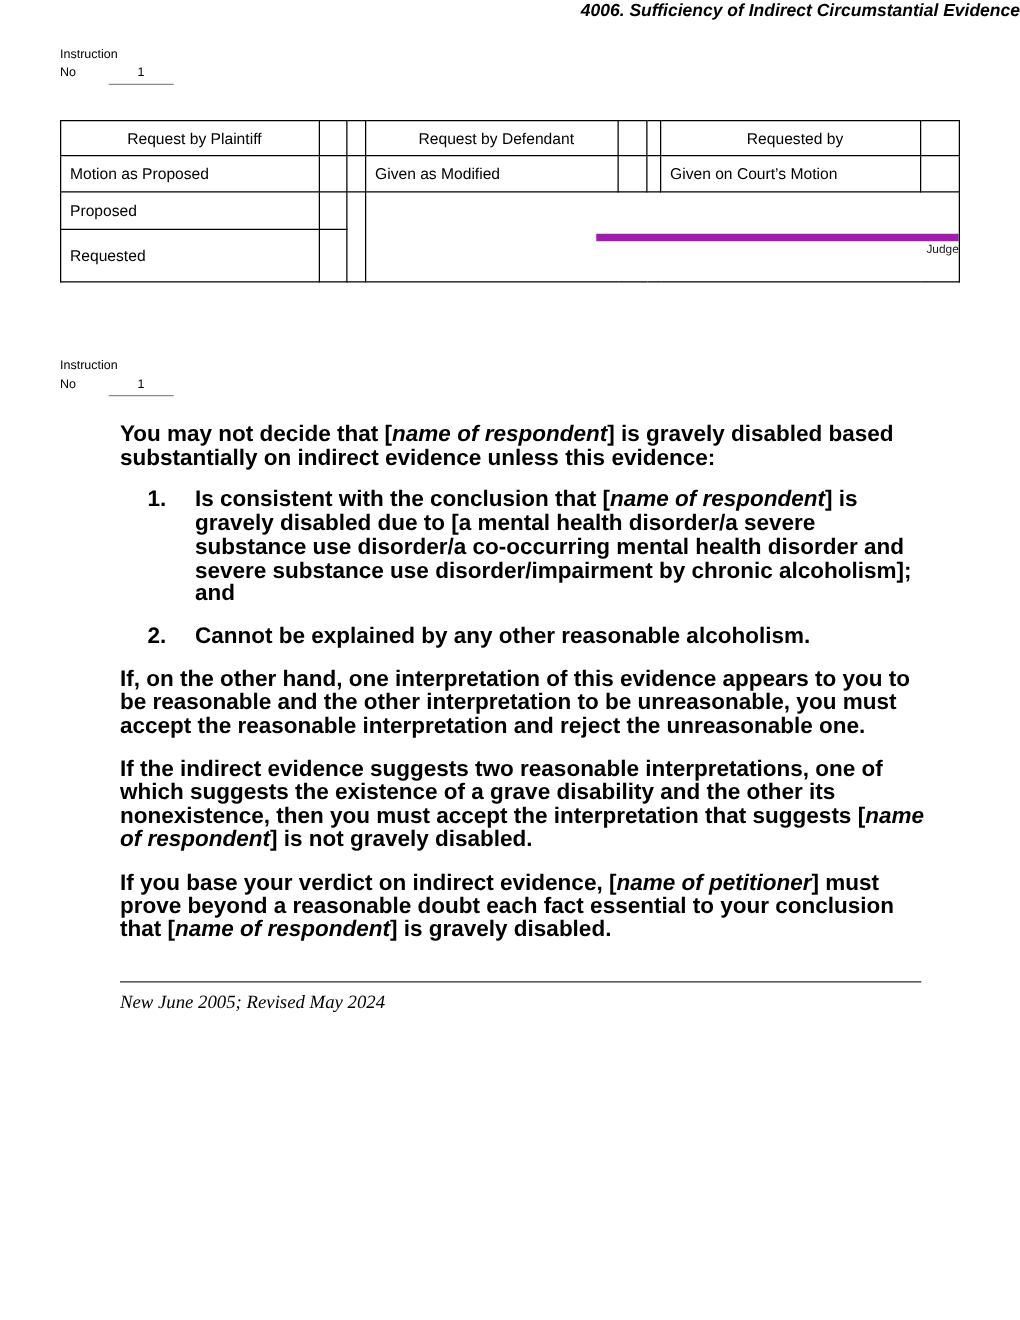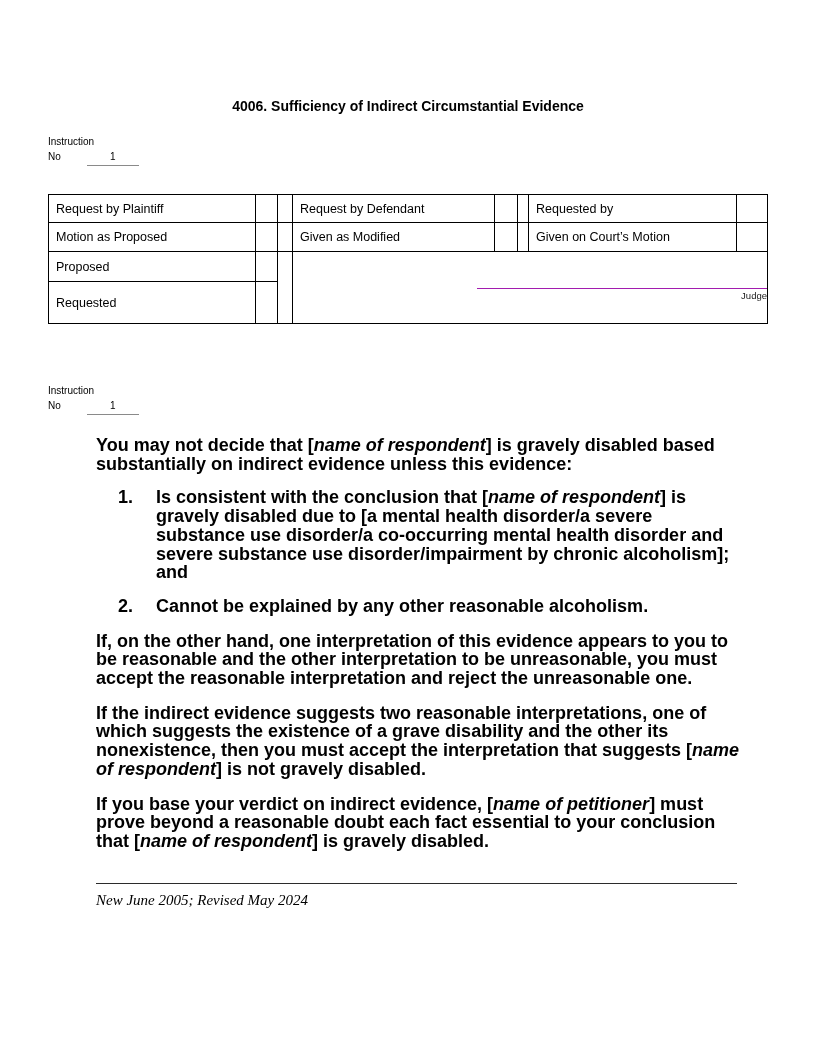--- a/index.html
+++ b/index.html
@@ -9,25 +9,25 @@
     height: 1056px;
     margin: 0 auto;
     background: #ffffff;
     font-family: "Liberation Sans", sans-serif;
     color: #000;
     overflow: hidden;
     box-sizing: border-box;
   }
   .doc-title {
     margin: 0;
-    padding-top: 98px;
-    text-align: center;
+    text-align: right;
     font-size: 14px;
     font-weight: bold;
     line-height: 16px;
+    font-style: italic;
   }
   .instr-block {
     margin: 20px 0 0 48px;
     font-size: 10px;
     line-height: 15px;
   }
   .instr-block.second { margin-top: 59px; }
   .instr-no-row { white-space: nowrap; }
   .instr-no-field {
     display: inline-block;
@@ -46,35 +46,35 @@
   }
   table.disposition td {
     border: 1px solid #000;
     padding: 0 0 0 7px;
     vertical-align: middle;
     overflow: hidden;
     white-space: nowrap;
   }
   table.disposition td.cb { padding: 0; }
   table.disposition td.spacer { padding: 0; }
-  tr.r1 td { height: 27px; }
+  tr.r1 td { height: 27px; text-align: center; }
   tr.r2 td { height: 28px; }
   tr.r3 td { height: 29px; }
   tr.r4 td { height: 41px; }
   td.sig-area {
     vertical-align: bottom;
     padding: 0 10px 2px 0;
   }
   .sig-block {
     width: 290px;
     margin-left: auto;
     text-align: right;
   }
   .sig-line {
-    border-top: 1px solid #a21caf;
+    border-top: 6px solid #a21caf;
     font-size: 9.5px;
     line-height: 12px;
     padding-top: 1px;
     color: #1a1a1a;
   }
   .body-copy {
     margin-left: 96px;
     width: 648px;
     font-size: 18px;
     font-weight: bold;

